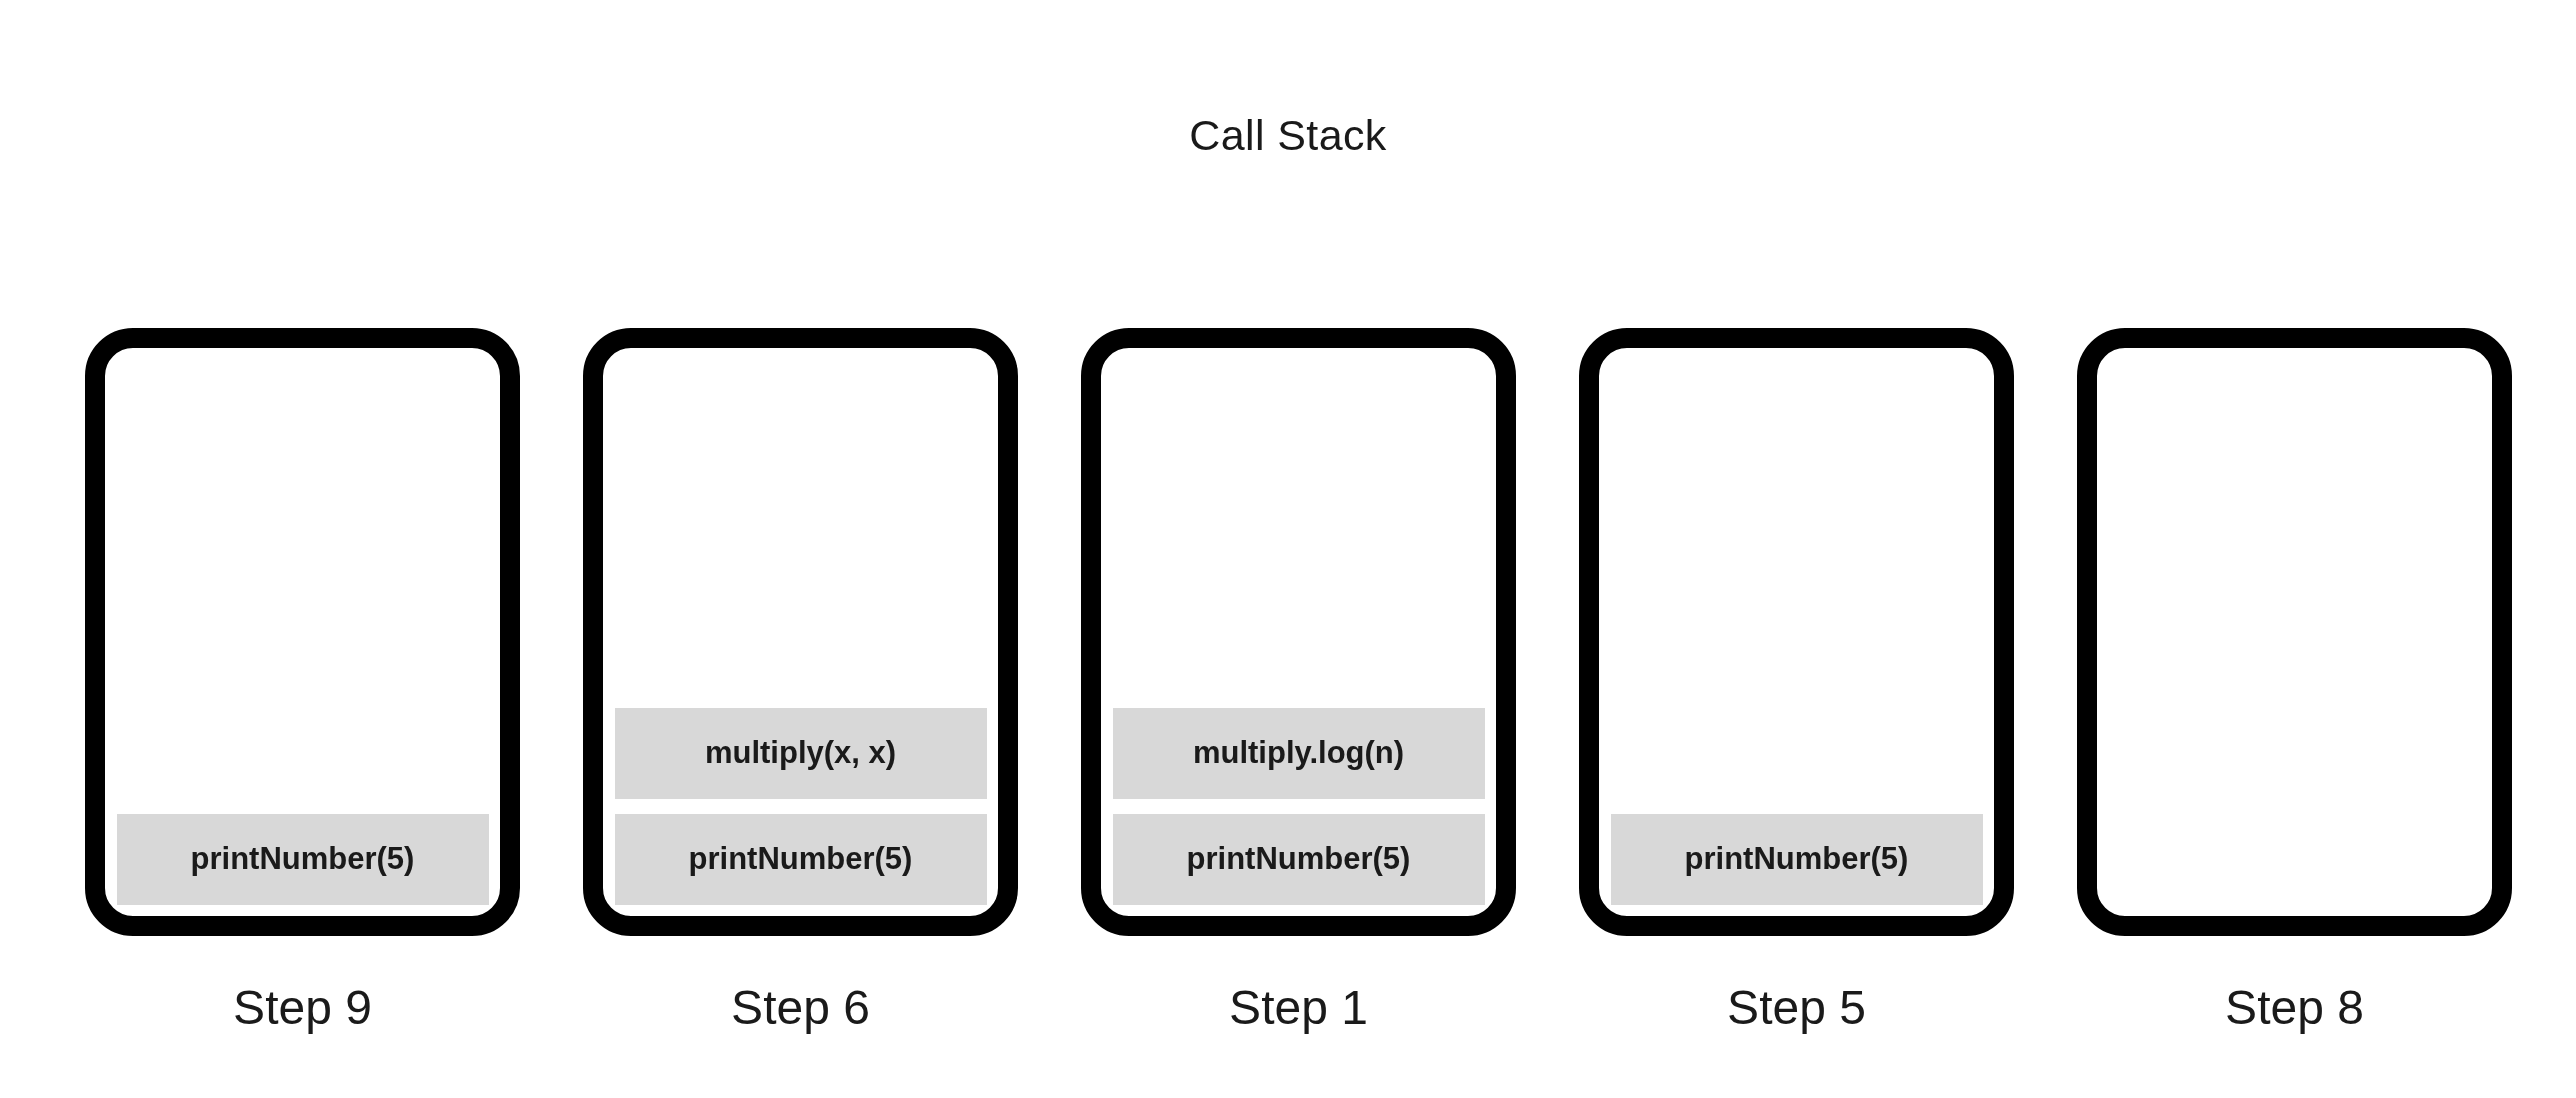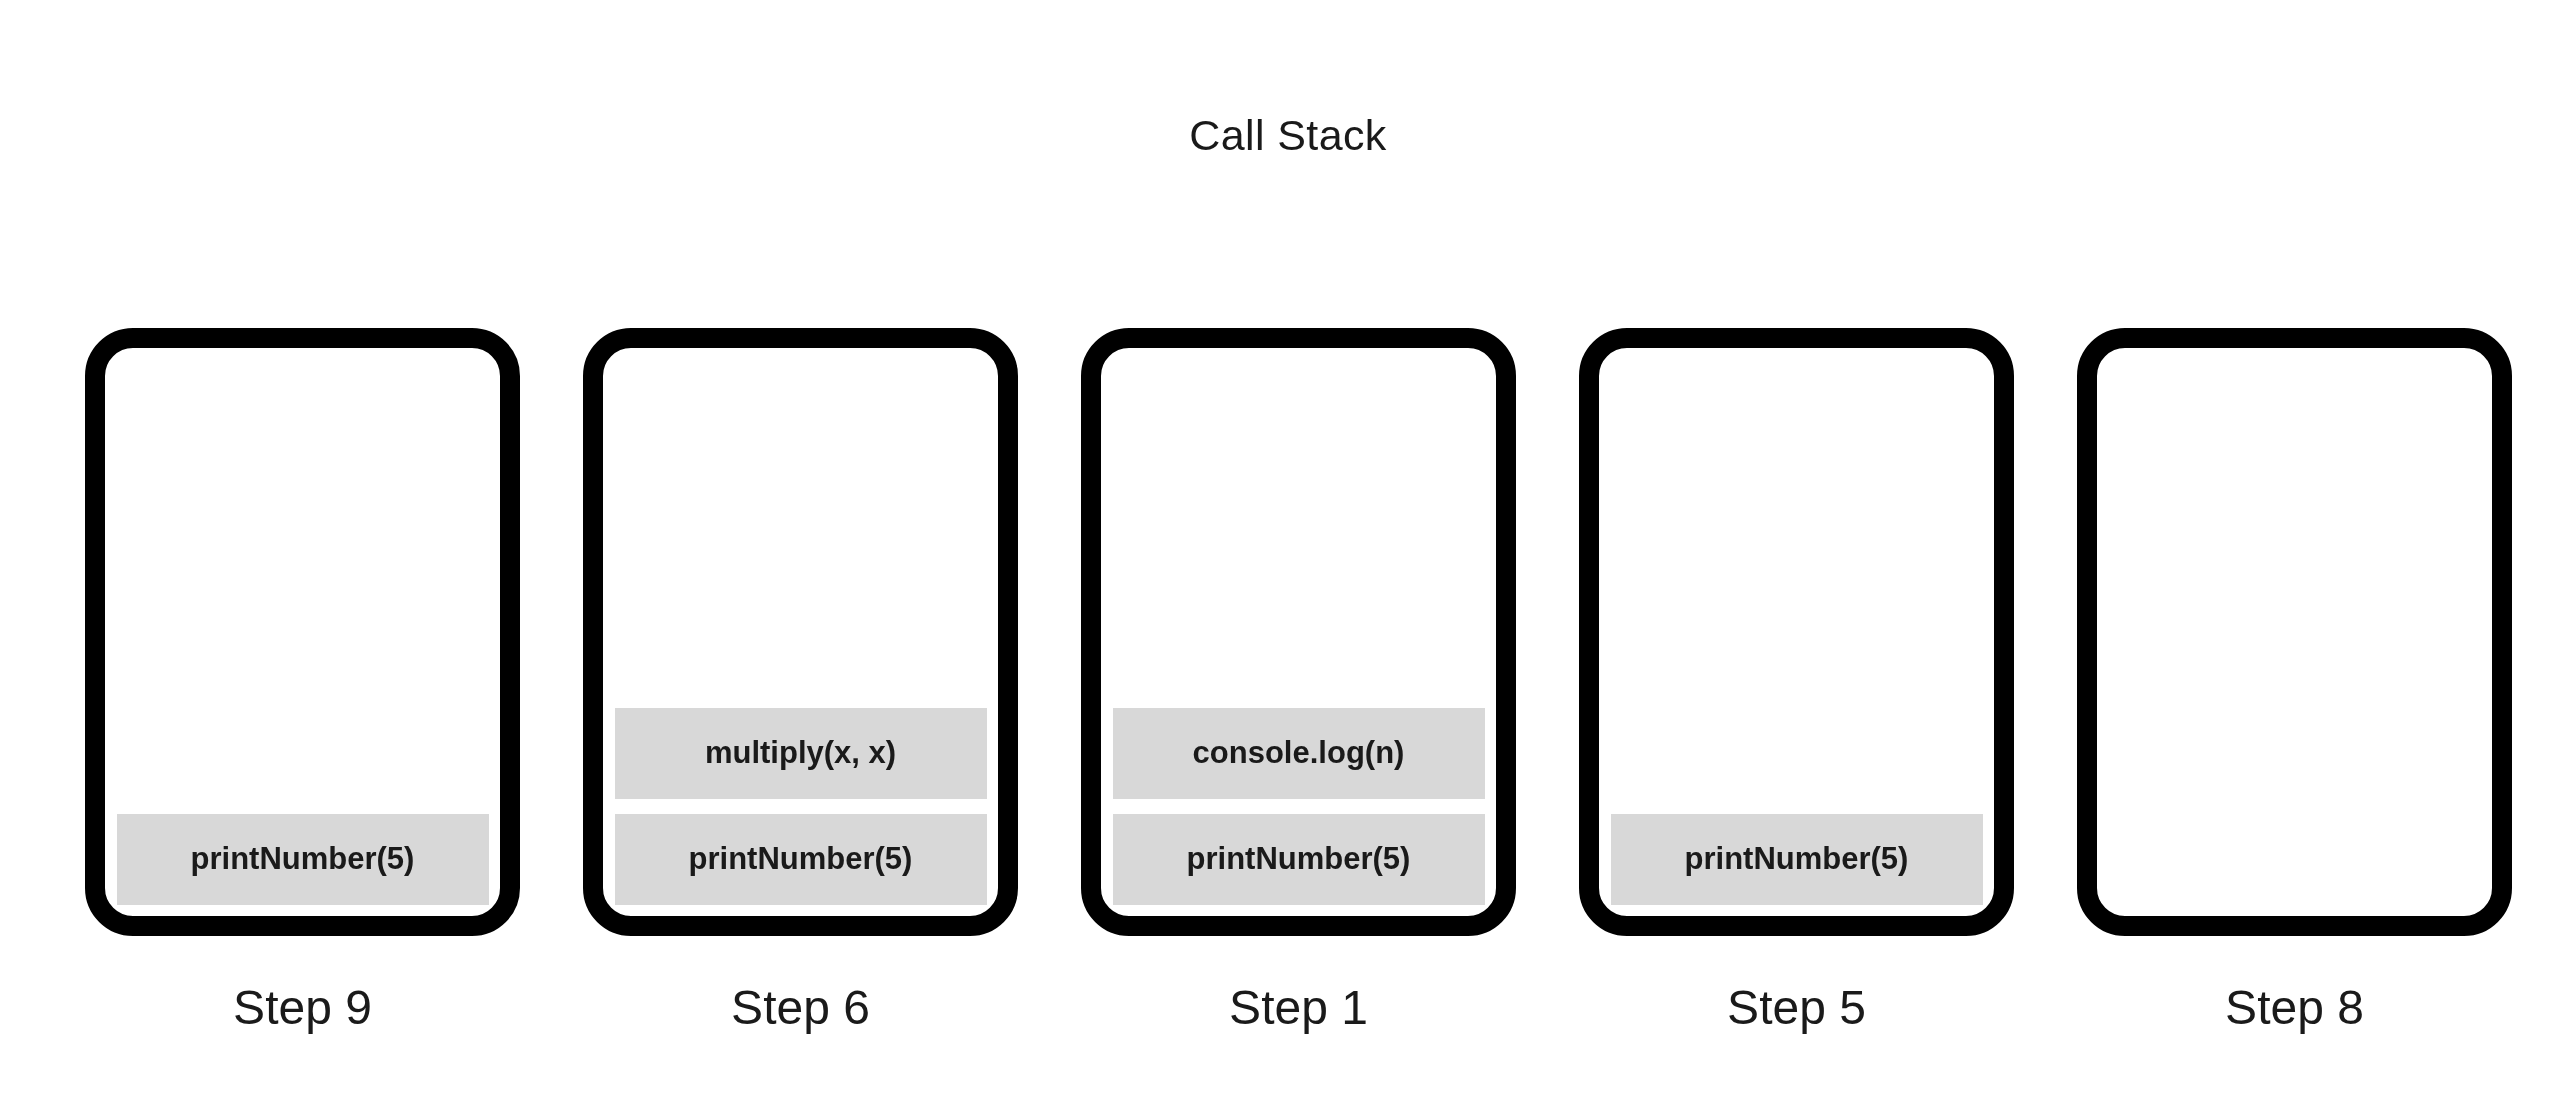--- a/index.html
+++ b/index.html
@@ -93,21 +93,21 @@
     <div class="step-column">
       <div class="stack-box">
         <div class="stack-frame">multiply(x, x)</div>
         <div class="stack-frame">printNumber(5)</div>
       </div>
       <div class="step-label">Step 6</div>
     </div>
 
     <div class="step-column">
       <div class="stack-box">
-        <div class="stack-frame">console.log(n)</div>
+        <div class="stack-frame">multiply.log(n)</div>
         <div class="stack-frame">printNumber(5)</div>
       </div>
       <div class="step-label">Step 1</div>
     </div>
 
     <div class="step-column">
       <div class="stack-box">
         <div class="stack-frame">printNumber(5)</div>
       </div>
       <div class="step-label">Step 5</div>

